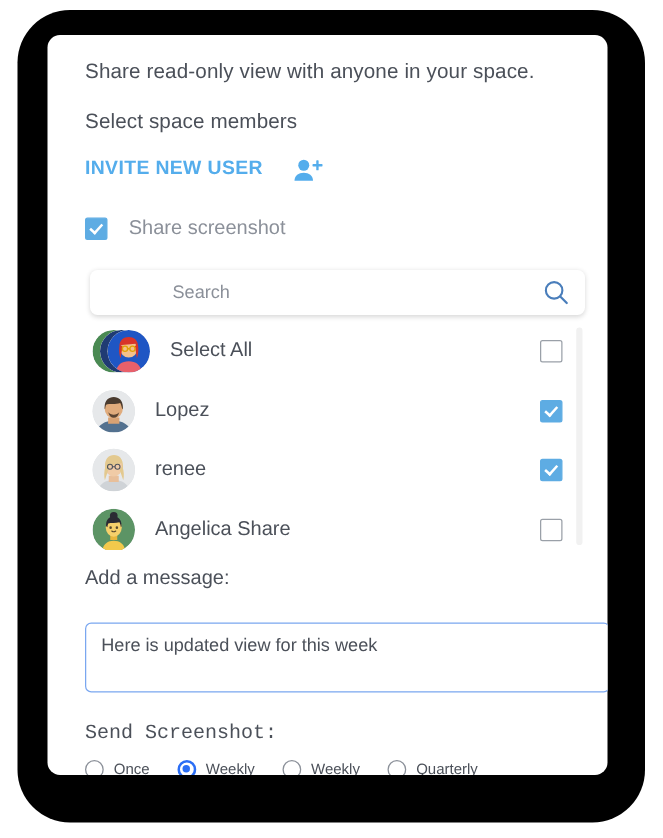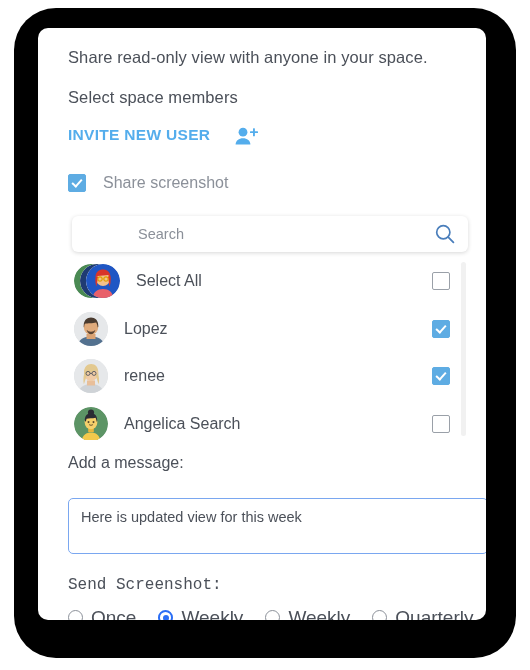--- a/index.html
+++ b/index.html
@@ -249,21 +249,21 @@
   .radio.on::after {
     content: "";
     position: absolute;
     left: 2.5px;
     top: 2.5px;
     width: 6px;
     height: 6px;
     border-radius: 50%;
     background: #2b6ef5;
   }
-  .radio-text { font-size: 19px; color: #4b5059; }
+  .radio-text { font-size: 12px; color: #4b5059; }
 </style>
 </head>
 <body>
 
 <div class="device-frame">
   <div class="share-card">
     <div class="card-inner">
 
       <div class="headline">Share read-only view with anyone in your space.</div>
       <div class="subhead">Select space members</div>
@@ -367,21 +367,21 @@
               <path d="M8 34c0-5.5 4-8.5 9-8.5s9 3 9 8.5z" fill="#f2c94c"></path>
               <rect x="14.2" y="20" width="5.6" height="5" fill="#e8b63c"></rect>
               <ellipse cx="17" cy="15" rx="6.4" ry="7.3" fill="#f6d06b"></ellipse>
               <path d="M10.8 13.2c0-4.6 2.6-7 6.2-7s6.2 2.4 6.2 7c0 1-.2 1.5-.5 1.5-.3-2.6-1.2-4-1.2-4-2.8 1-6.8.3-8.9 1-.4.8-.6 2-.7 3-.8-.4-1.1-1-1.1-1.5z" fill="#2b2b33"></path>
               <circle cx="17" cy="5.6" r="3.1" fill="#2b2b33"></circle>
               <ellipse cx="14.5" cy="15.1" rx="1" ry="1.1" fill="#5a4a2e"></ellipse>
               <ellipse cx="19.5" cy="15.1" rx="1" ry="1.1" fill="#5a4a2e"></ellipse>
               <path d="M15.4 17.8c.9.7 2.3.7 3.2 0" fill="none" stroke="#5a4a2e" stroke-width=".9" stroke-linecap="round"></path>
             </svg>
           </span>
-          <span class="member-name">Angelica Search</span>
+          <span class="member-name">Angelica Share</span>
           <span class="cb off"></span>
         </div>
 
         <div class="scroll-track"></div>
       </div>
 
       <div class="message-label">Add a message:</div>
       <textarea class="message-box" style="">Here is updated view for this week</textarea>
 
       <div class="send-label">Send Screenshot:</div>

